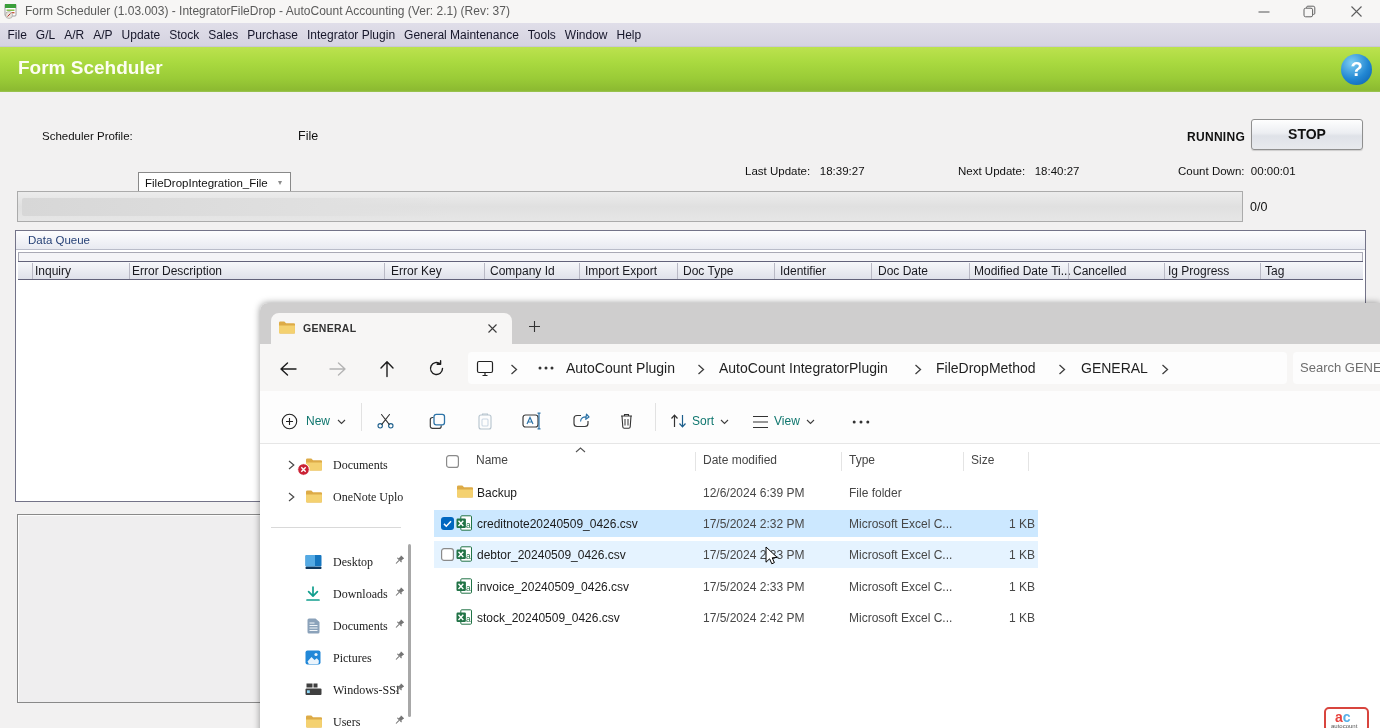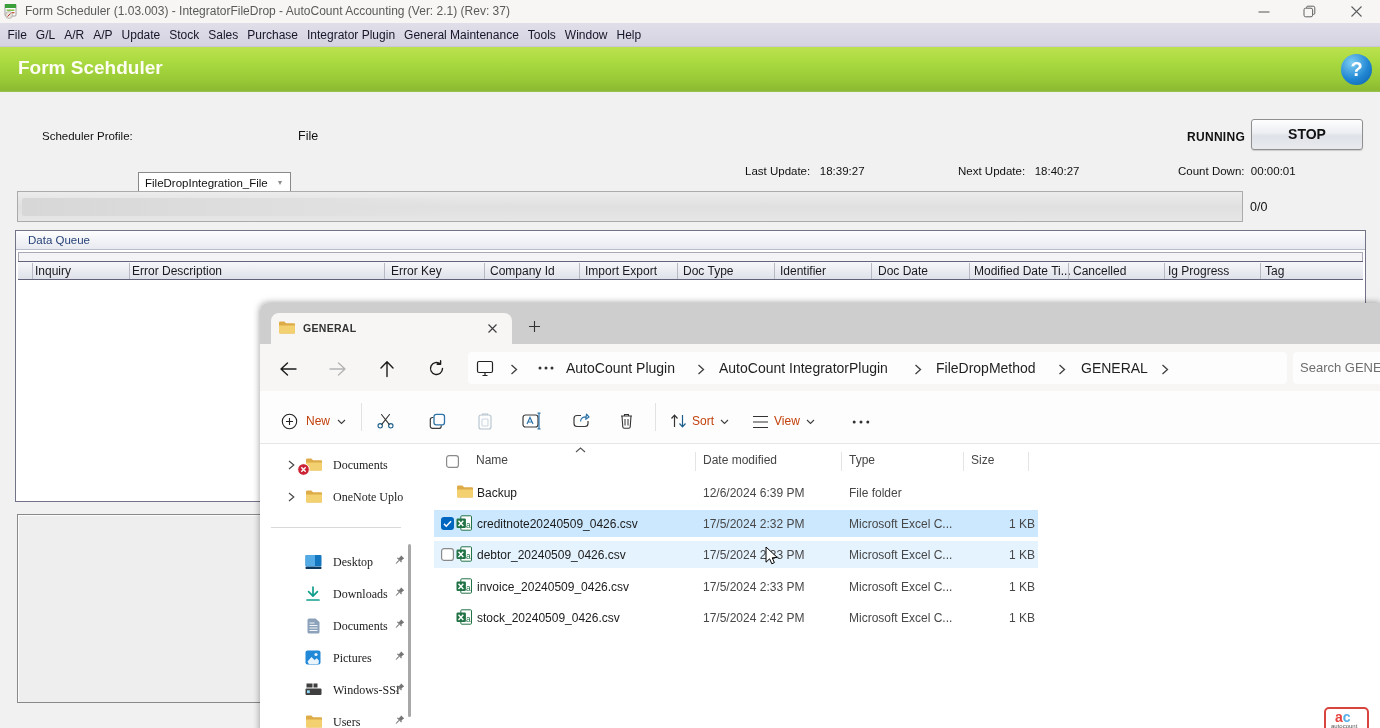--- a/index.html
+++ b/index.html
@@ -55,21 +55,21 @@
 #tname { left:43px; top:19px; font-size:10.5px; font-weight:bold; color:#333; letter-spacing:0.3px; }
 #navbar { left:0; top:41px; width:100%; height:47px; background:#f7f6f5; }
 #addrbar { left:208px; top:49px; width:819px; height:32px; background:#fdfdfd; border-radius:4px; }
 #searchbar { left:1033px; top:49px; width:95px; height:32px; background:#fdfdfd; border-radius:4px 0 0 4px; }
 #searchbar span { position:absolute; left:7px; top:8px; font-size:13px; color:#6e6e6e; white-space:nowrap; }
 #toolbar { left:0; top:88px; width:100%; height:53px; background:#fdfdfd; border-bottom:1px solid #e6e6e6; }
 #fzone { left:0; top:141px; width:100%; height:284px; background:#fff; }
 
 .crumb { top:57px; font-size:14px; color:#1f1f1f; white-space:nowrap; }
 
-.tbtext { font-size:12px; color:#c2410c; top:111px; }
+.tbtext { font-size:12px; color:#0f766e; top:111px; }
 .tbdiv  { top:100px; width:1px; height:28px; background:#e2e2e2; }
 
 
 .sbrow { position:absolute; left:8px; width:146px; height:30px;font-family:Liberation Serif, serif; }
 .sbrow .lbl { position:absolute; left:65px; top:8px; font-size:12px; color:#1b1b1b; white-space:nowrap; }
 .sbchev2 { position:absolute; left:20px; top:10px; }
 .sbicon { position:absolute; left:37px; top:7px; }
 .sbpin2 { position:absolute; left:125px; top:9px; }
 #sbsep { left:11px; top:224px; width:130px; height:1px; background:#d9d9d9; }
 #sbscroll { left:148px; top:241px; width:3px; height:173px; background:#a8a8a8; border-radius:2px; }

